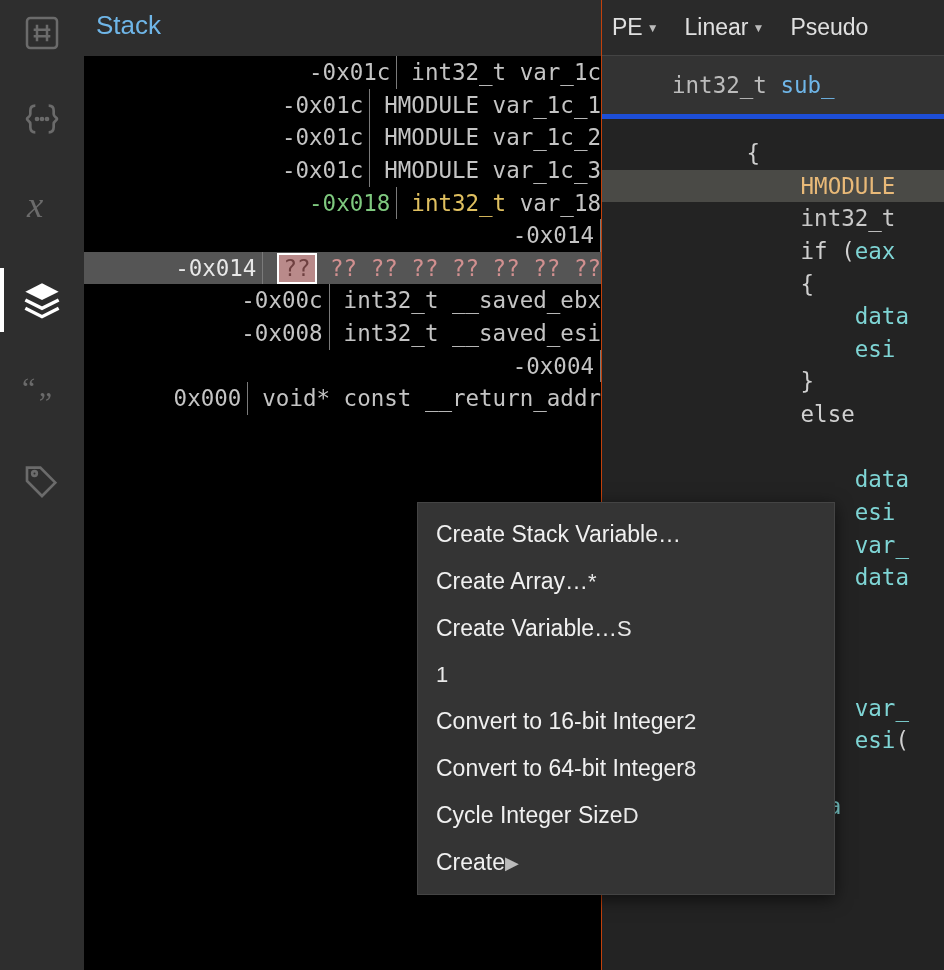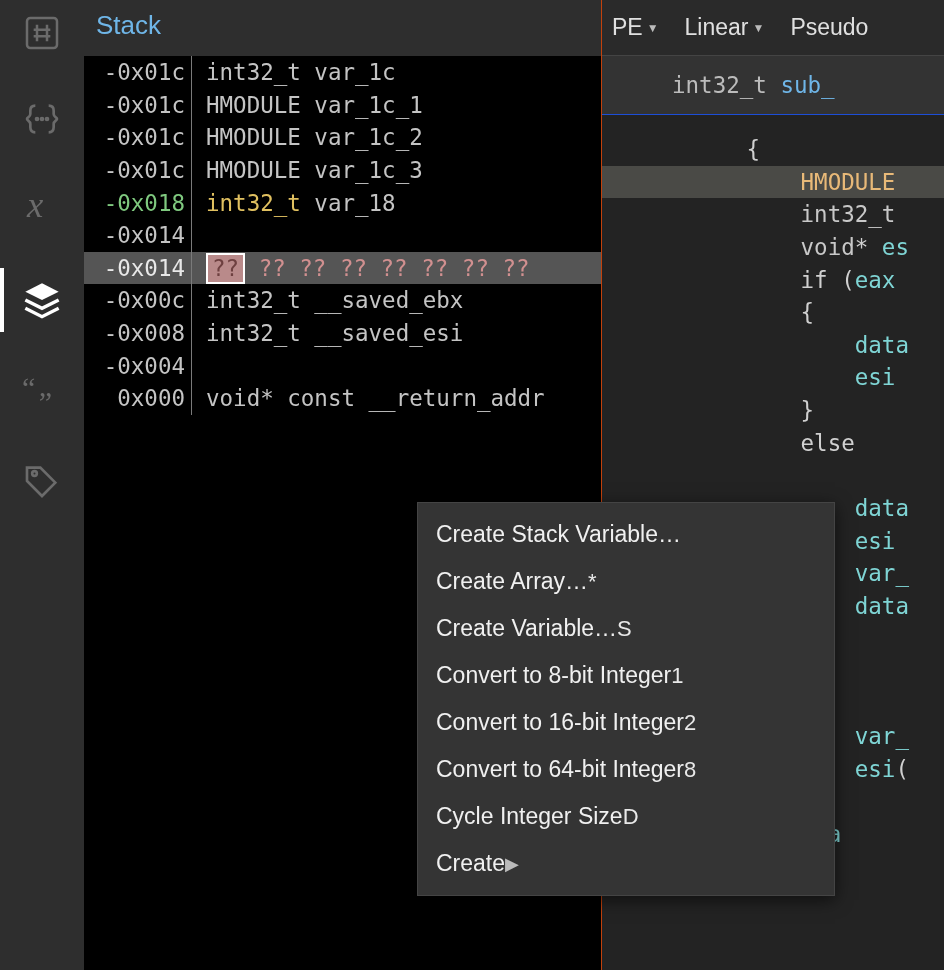--- a/index.html
+++ b/index.html
@@ -65,20 +65,21 @@
     flex:1;
     background:#000;
     font-size: 22.5px;
     line-height: 1.45;
     position:relative;
   }
   .stack-row {
     display:flex;
     align-items:stretch;
     min-height: 32px;
+    justify-content: flex-end;
   }
   .stack-row.selected {
     background:#555;
   }
   .stack-off {
     width: 108px;
     text-align:right;
     padding-right:6px;
     color:#c4c4c4;
     border-right: 1.5px solid #7a7a7a;
@@ -143,21 +144,21 @@
     font-size: 23px;
     color:#e0e0e0;
     border-bottom:1px solid #444;
   }
   .drop { display:flex; align-items:center; gap:4px; }
   .drop .tri { font-size:12px; color:#bbb; }
   .decomp-sig {
     background:#333;
     padding: 16px 24px 16px 70px;
     font-size: 22.5px;
-    border-bottom:1px solid #1d4ed8;
+    border-bottom:5px solid #1d4ed8;
   }
   .decomp-sig .ty { color:#bcbcbc; }
   .decomp-sig .fn { color:#6fb6e8; }
   .decomp-code {
     flex:1;
     font-size: 22.5px;
     line-height:1.45;
     padding-top:18px;
     overflow:hidden;
   }
@@ -294,21 +295,20 @@
       </div>
     <div class="decomp-sig mono">
       <span class="ty">int32_t</span>
       <span> </span>
       <span class="fn">sub_</span>
     </div>
     <div class="decomp-code mono">
         <div class="cl">        <span>{</span></div>
         <div class="cl hl">            <span class="ty-c">HMODULE</span></div>
         <div class="cl">            <span class="ty-g">int32_t</span></div>
-        <div class="cl">            <span class="ty-g">void</span><span>* </span><span class="id-blue">es</span></div>
         <div class="cl">            <span class="kw">if</span><span> (</span><span class="id-blue">eax</span></div>
         <div class="cl">            <span>{</span></div>
         <div class="cl">                <span class="id-blue">data</span></div>
         <div class="cl">                <span class="id-blue">esi</span></div>
         <div class="cl">            <span>}</span></div>
         <div class="cl">            <span class="kw">else</span></div>
         <div class="cl"><span> </span></div>
         <div class="cl">                <span class="id-blue">data</span></div>
         <div class="cl">                <span class="id-blue">esi</span></div>
         <div class="cl">                <span class="id-blue">var_</span></div>
@@ -331,21 +331,20 @@
     </div>
     <div class="ctx-item">
       <span>Create Array…</span>
       <span class="shortcut">*</span>
     </div>
     <div class="ctx-item">
       <span>Create Variable…</span>
       <span class="shortcut">S</span>
     </div>
     <div class="ctx-item">
-      <span>Convert to 8-bit Integer</span>
       <span class="shortcut">1</span>
     </div>
     <div class="ctx-item">
       <span>Convert to 16-bit Integer</span>
       <span class="shortcut">2</span>
     </div>
     <div class="ctx-item">
       <span>Convert to 64-bit Integer</span>
       <span class="shortcut">8</span>
     </div>

